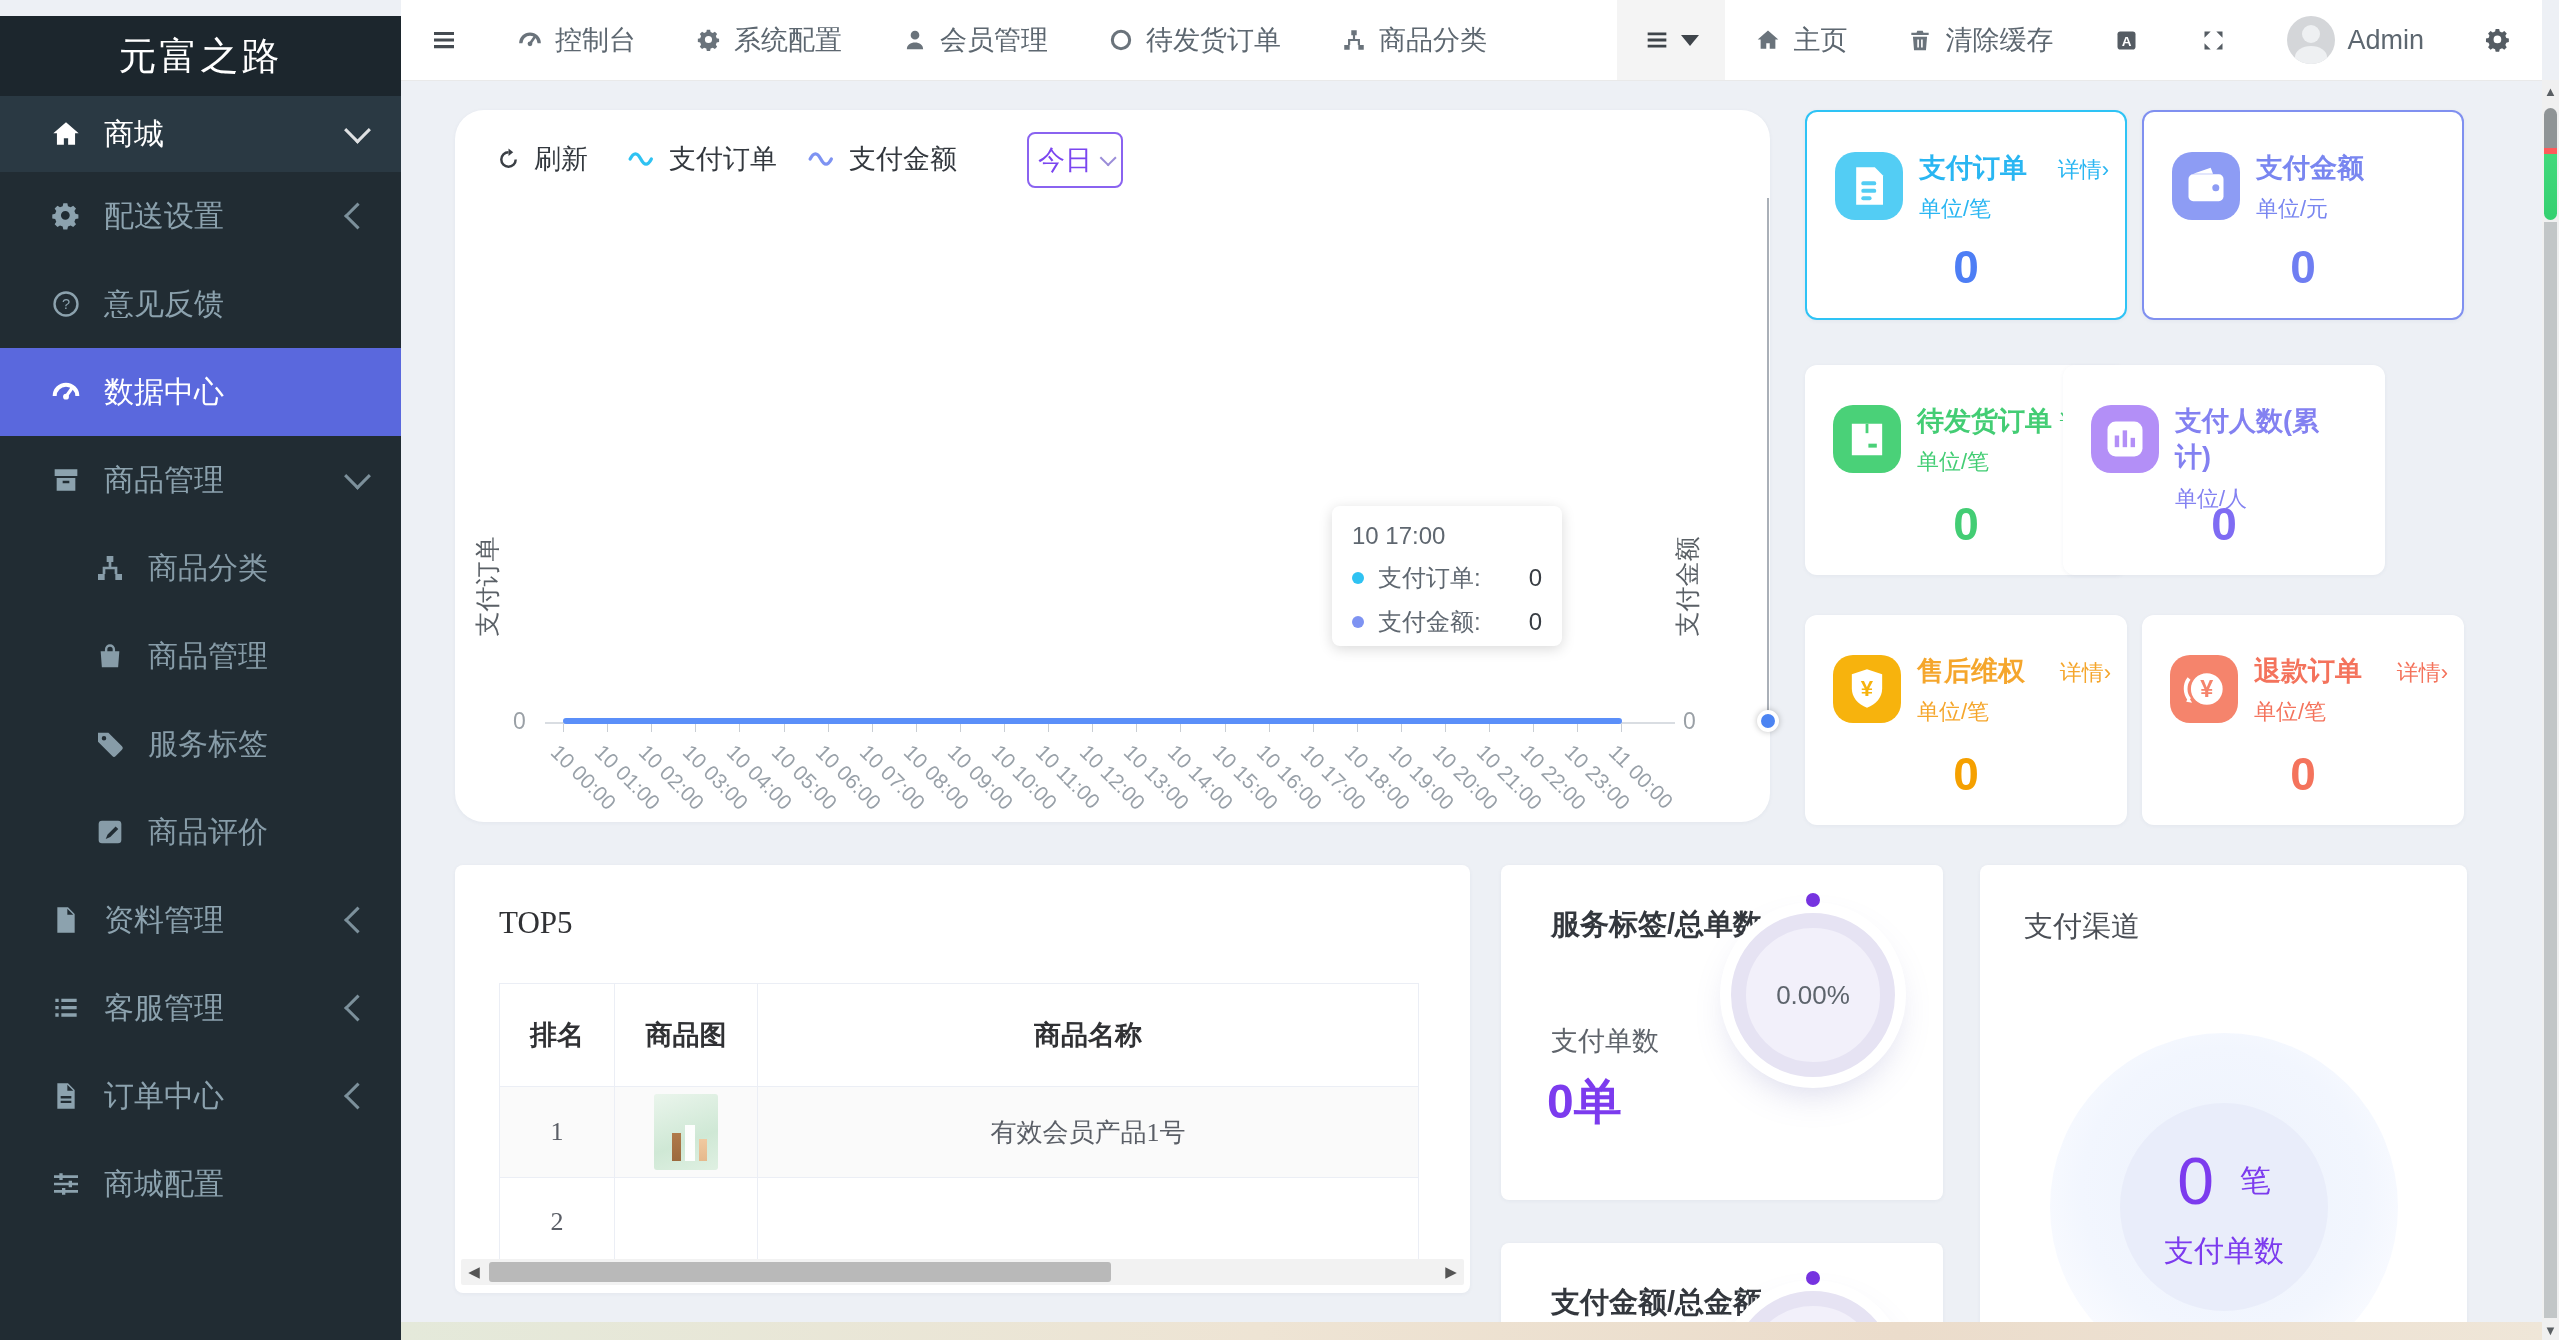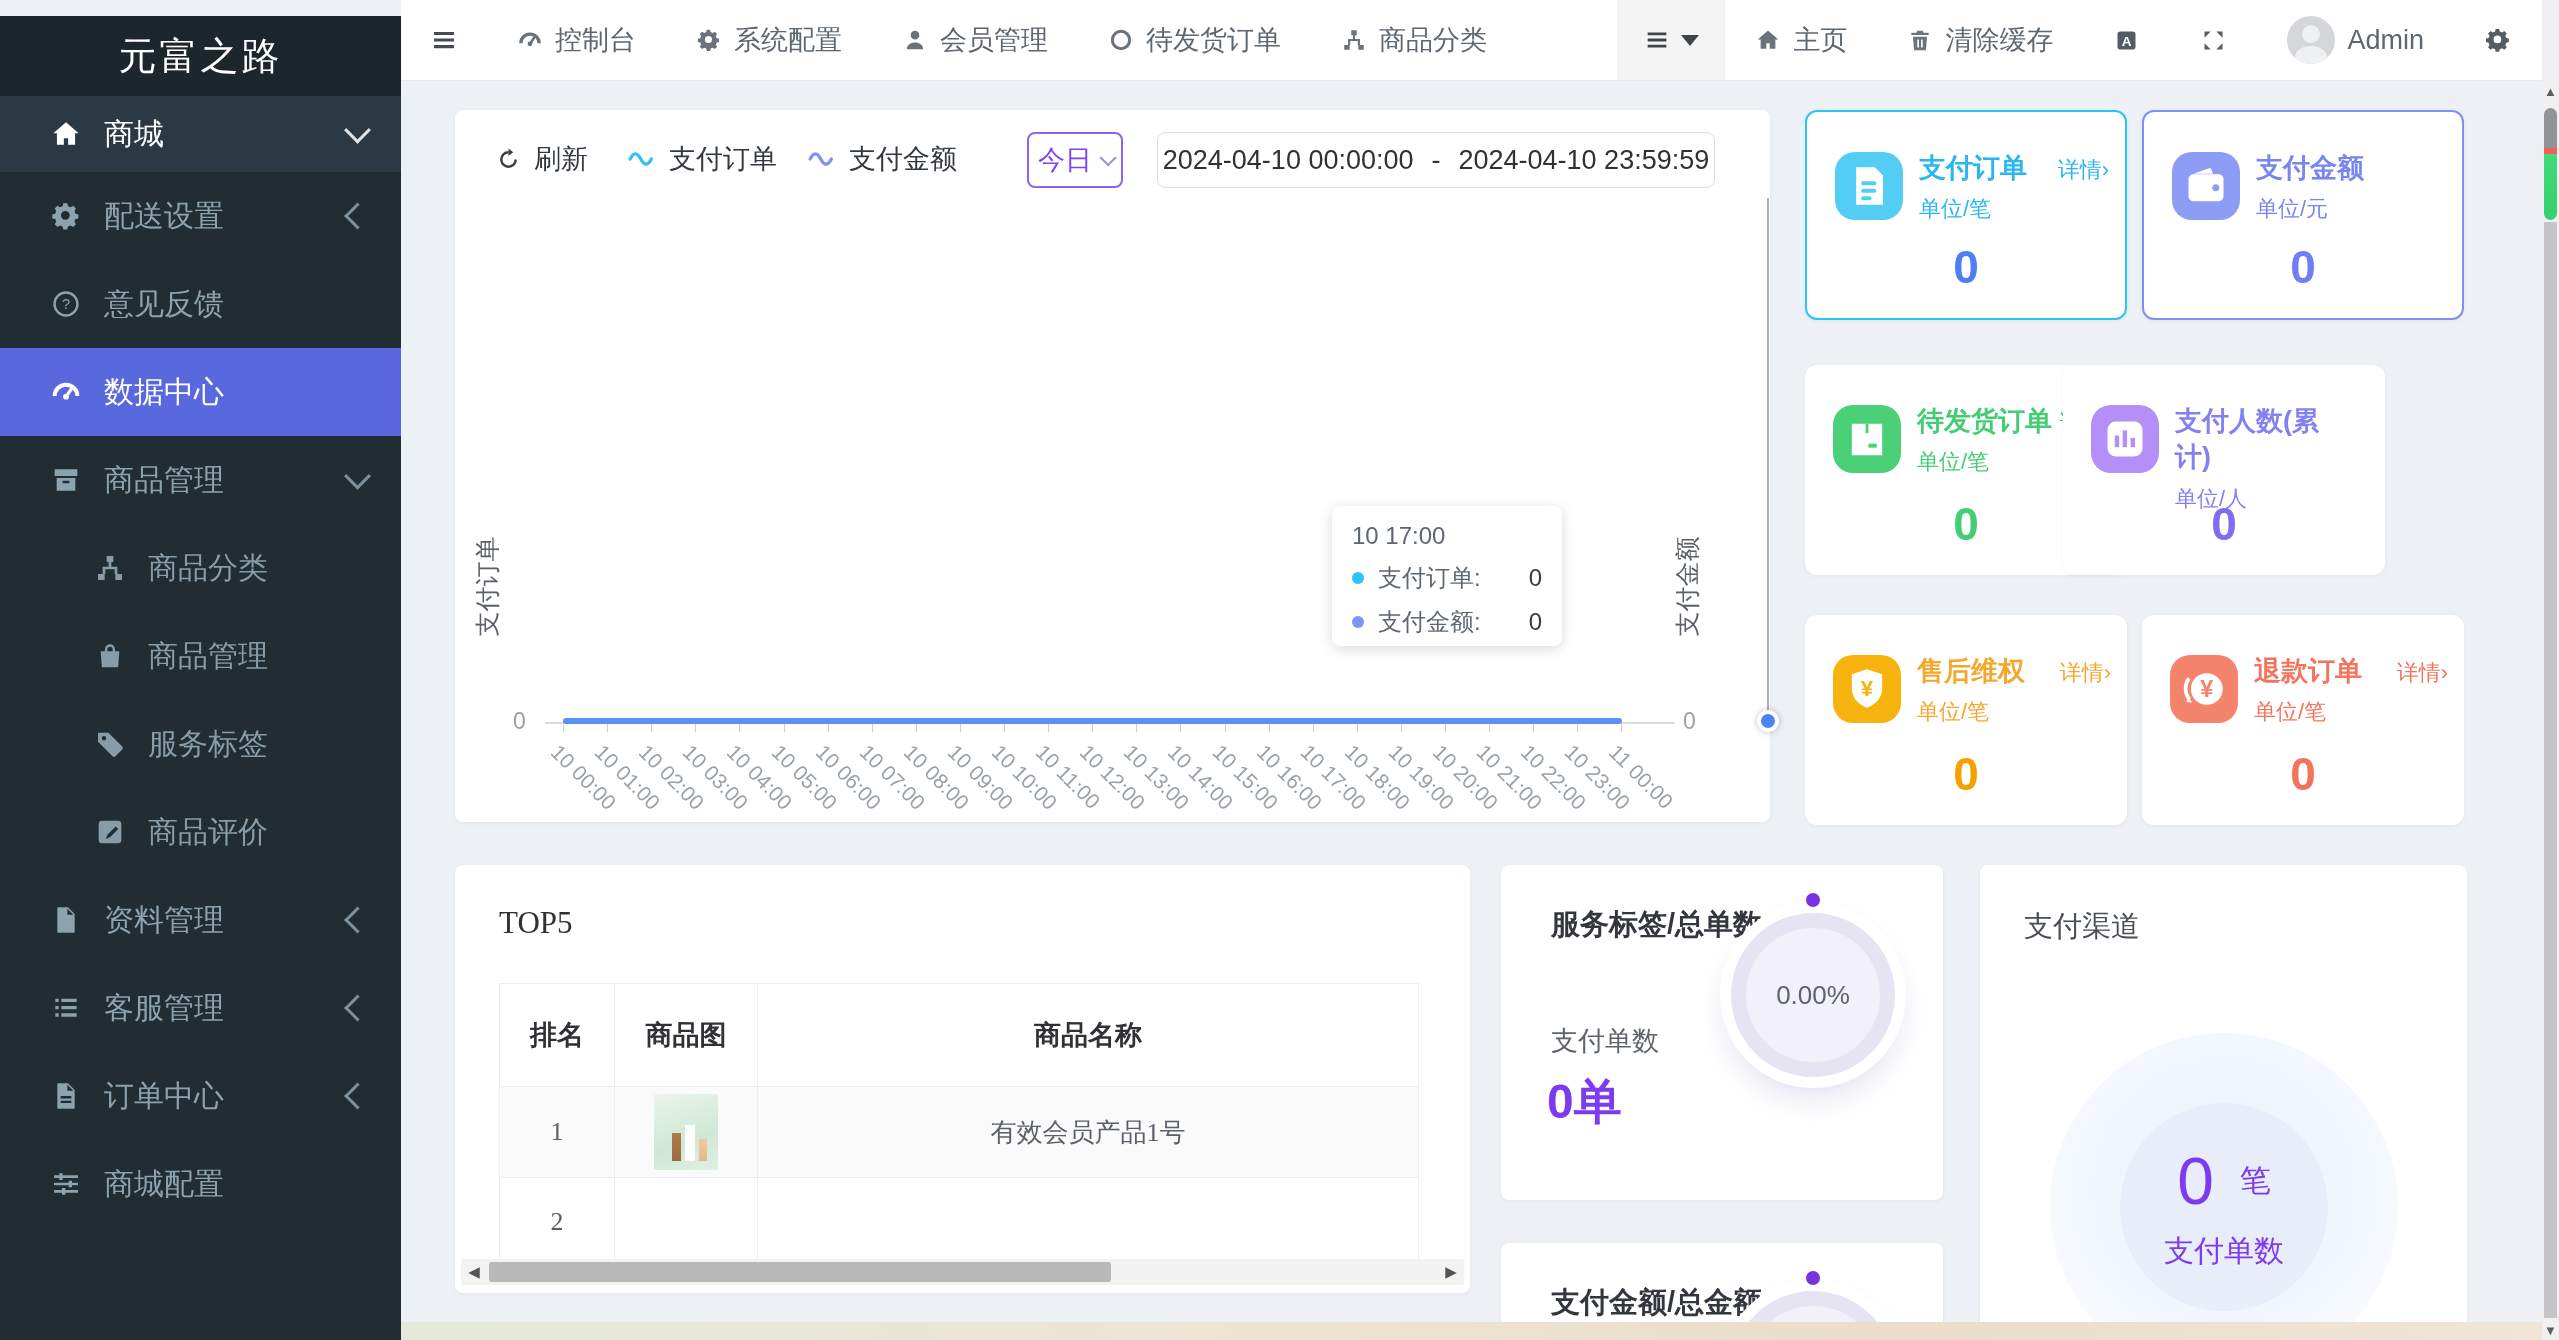--- a/index.html
+++ b/index.html
@@ -39,21 +39,21 @@
   .avatar:before{content:"";position:absolute;left:50%;top:9px;transform:translateX(-50%);
                  width:18px;height:18px;border-radius:50%;background:#eef0f2;}
   .avatar:after{content:"";position:absolute;left:50%;top:30px;transform:translateX(-50%);
                 width:32px;height:22px;border-radius:50% 50% 0 0;background:#eef0f2;}
 
   
   #main{position:absolute;left:401px;top:80px;right:17px;bottom:0;background:#edf0f5;overflow:hidden;}
   .panel{position:absolute;background:#ffffff;border-radius:8px;box-shadow:0 1px 4px rgba(40,50,90,.05);}
 
   
-  #chart-panel{left:54px;top:30px;width:1315px;height:712px;}
+  #chart-panel{left:54px;top:30px;width:1315px;height:712px;border-radius:29px;}
   .ch-head{position:absolute;top:22px;height:54px;display:flex;align-items:center;font-size:27px;color:#33383e;}
   #refresh-grp{left:40px;gap:12px;cursor:pointer;}
   .legend-item{display:flex;align-items:center;gap:12px;cursor:pointer;}
   #legend1{left:172px;} #legend2{left:352px;}
   #period-btn{left:572px;width:92px;height:52px;border:2px solid #8a63f0;border-radius:8px;
               color:#7b46f0;font-size:27px;display:flex;align-items:center;justify-content:center;gap:8px;cursor:pointer;}
   #period-btn .pcaret{width:10px;height:10px;border-right:2.5px solid #9a8cd8;border-bottom:2.5px solid #9a8cd8;
                       transform:rotate(45deg) translateY(-3px);}
   #date-box{left:702px;width:556px;height:54px;border:1px solid #dcdfe6;border-radius:8px;background:#fff;
             display:flex;align-items:center;justify-content:center;gap:18px;font-size:27px;color:#2e3237;cursor:pointer;}
@@ -399,25 +399,20 @@
         <span class="ic" style="font-size:30px;color:#7e93f2">
           <svg viewBox="0 0 24 24" width="1em" height="1em" fill="currentColor">
             <path d="M2.5 12c2.8-5.5 5.7-5.5 8.5 0s5.7 5.5 8.5 0" fill="none" stroke="currentColor" stroke-width="2.6" stroke-linecap="round"></path>
           </svg>
         </span>
         <span>支付金额</span>
       </div>
     <div class="ch-head abs" id="period-btn">
       <span>今日</span>
         <span class="pcaret"></span>
-    </div>
-    <div class="ch-head abs" id="date-box">
-      <span>2024-04-10 00:00:00</span>
-      <span>-</span>
-      <span>2024-04-10 23:59:59</span>
     </div>
 
     <div class="ylab" id="ylab-l">支付订单</div>
     <div class="ylab" id="ylab-r">支付金额</div>
     <div id="axis-line"></div>
     <div id="pay-line"></div>
     <div id="ticks">
         <div class="tick" style="left:108.0px"></div>
         <div class="tick" style="left:152.1px"></div>
         <div class="tick" style="left:196.2px"></div>

